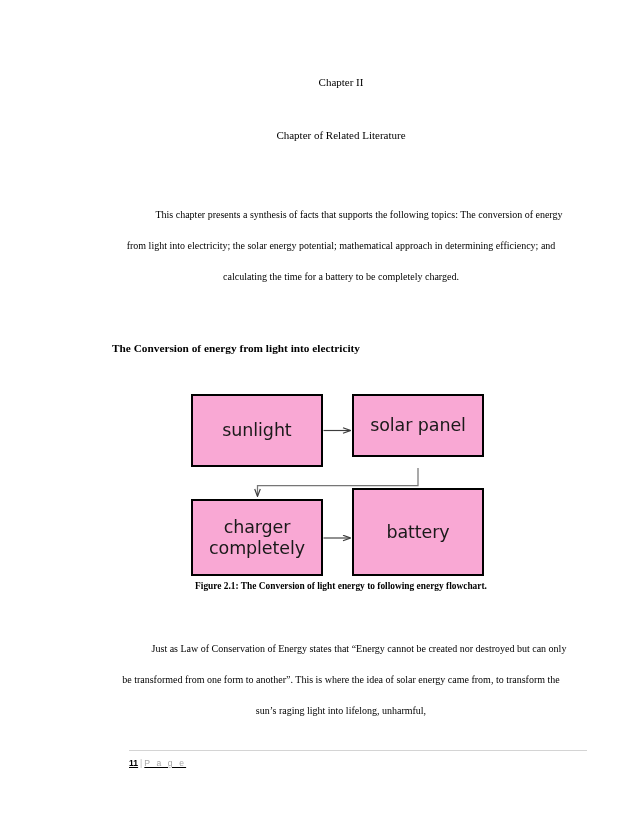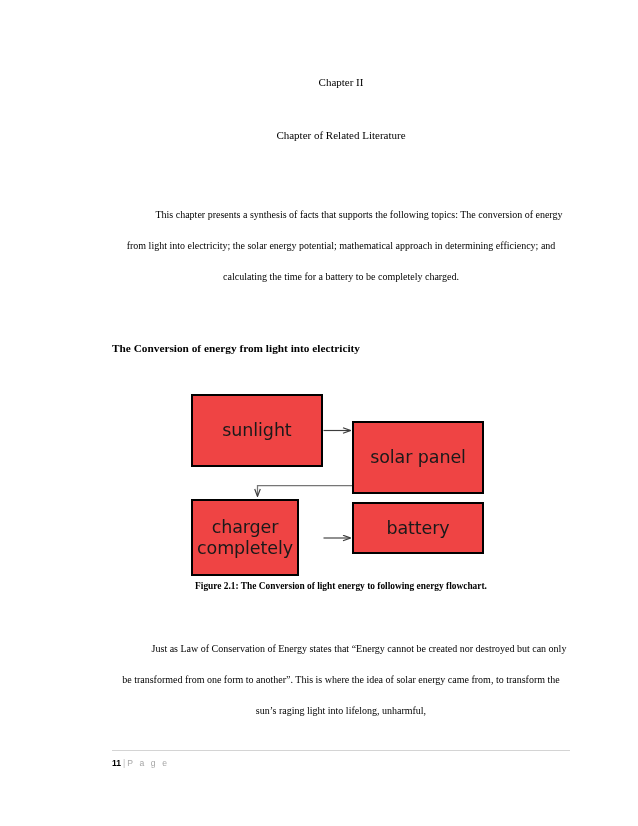--- a/index.html
+++ b/index.html
@@ -69,36 +69,36 @@
   .flowchart {
     position: absolute;
     left: 0;
     top: 392px;
     width: 458px;
     height: 190px;
   }
   .fc-box {
     position: absolute;
     border: 2.2px solid #000000;
-    background: #ef4444;
+    background: #f9a8d4;
     box-sizing: border-box;
     display: flex;
     align-items: center;
     justify-content: center;
     text-align: center;
     font-family: "DejaVu Sans", "Liberation Sans", sans-serif;
     font-size: 17.5px;
     line-height: 1.18;
     color: #1a1a1a;
     letter-spacing: -0.1px;
   }
   #box-sunlight   { left: 79px;  top: 2px;   width: 132px; height: 73px; }
-  #box-solarpanel { left: 240px; top: 2px;   width: 132px; height: 73px; margin-top: 27px; }
-  #box-charger    { left: 79px;  top: 107px; width: 108px; height: 77px; }
-  #box-battery    { left: 240px; top: 110px; width: 132px; height: 52px; }
+  #box-solarpanel { left: 240px; top: 2px;   width: 132px; height: 63px; }
+  #box-charger    { left: 79px;  top: 107px; width: 132px; height: 77px; }
+  #box-battery    { left: 240px; top: 96px; width: 132px; height: 88px; }
 
   .connectors {
     position: absolute;
     left: 0; top: 0;
     width: 458px; height: 190px;
     overflow: visible;
   }
 
   .fig-caption {
     position: absolute;
@@ -107,23 +107,24 @@
     width: 458px;
     text-align: center;
     font-weight: bold;
     font-size: 9.4px;
     line-height: 1.2;
   }
 
   
   .footer {
     position: absolute;
-    left: 112px;
+    left: 129px;
     top: 750px;
     width: 458px;
+    text-decoration: underline;
   }
   .footer-rule {
     width: 458px;
     height: 1px;
     background: #d4d4d4;
     margin: 0 0 7px 0;
   }
   .footer-text {
     font-family: "Liberation Sans", "DejaVu Sans", sans-serif;
     font-size: 8.6px;

